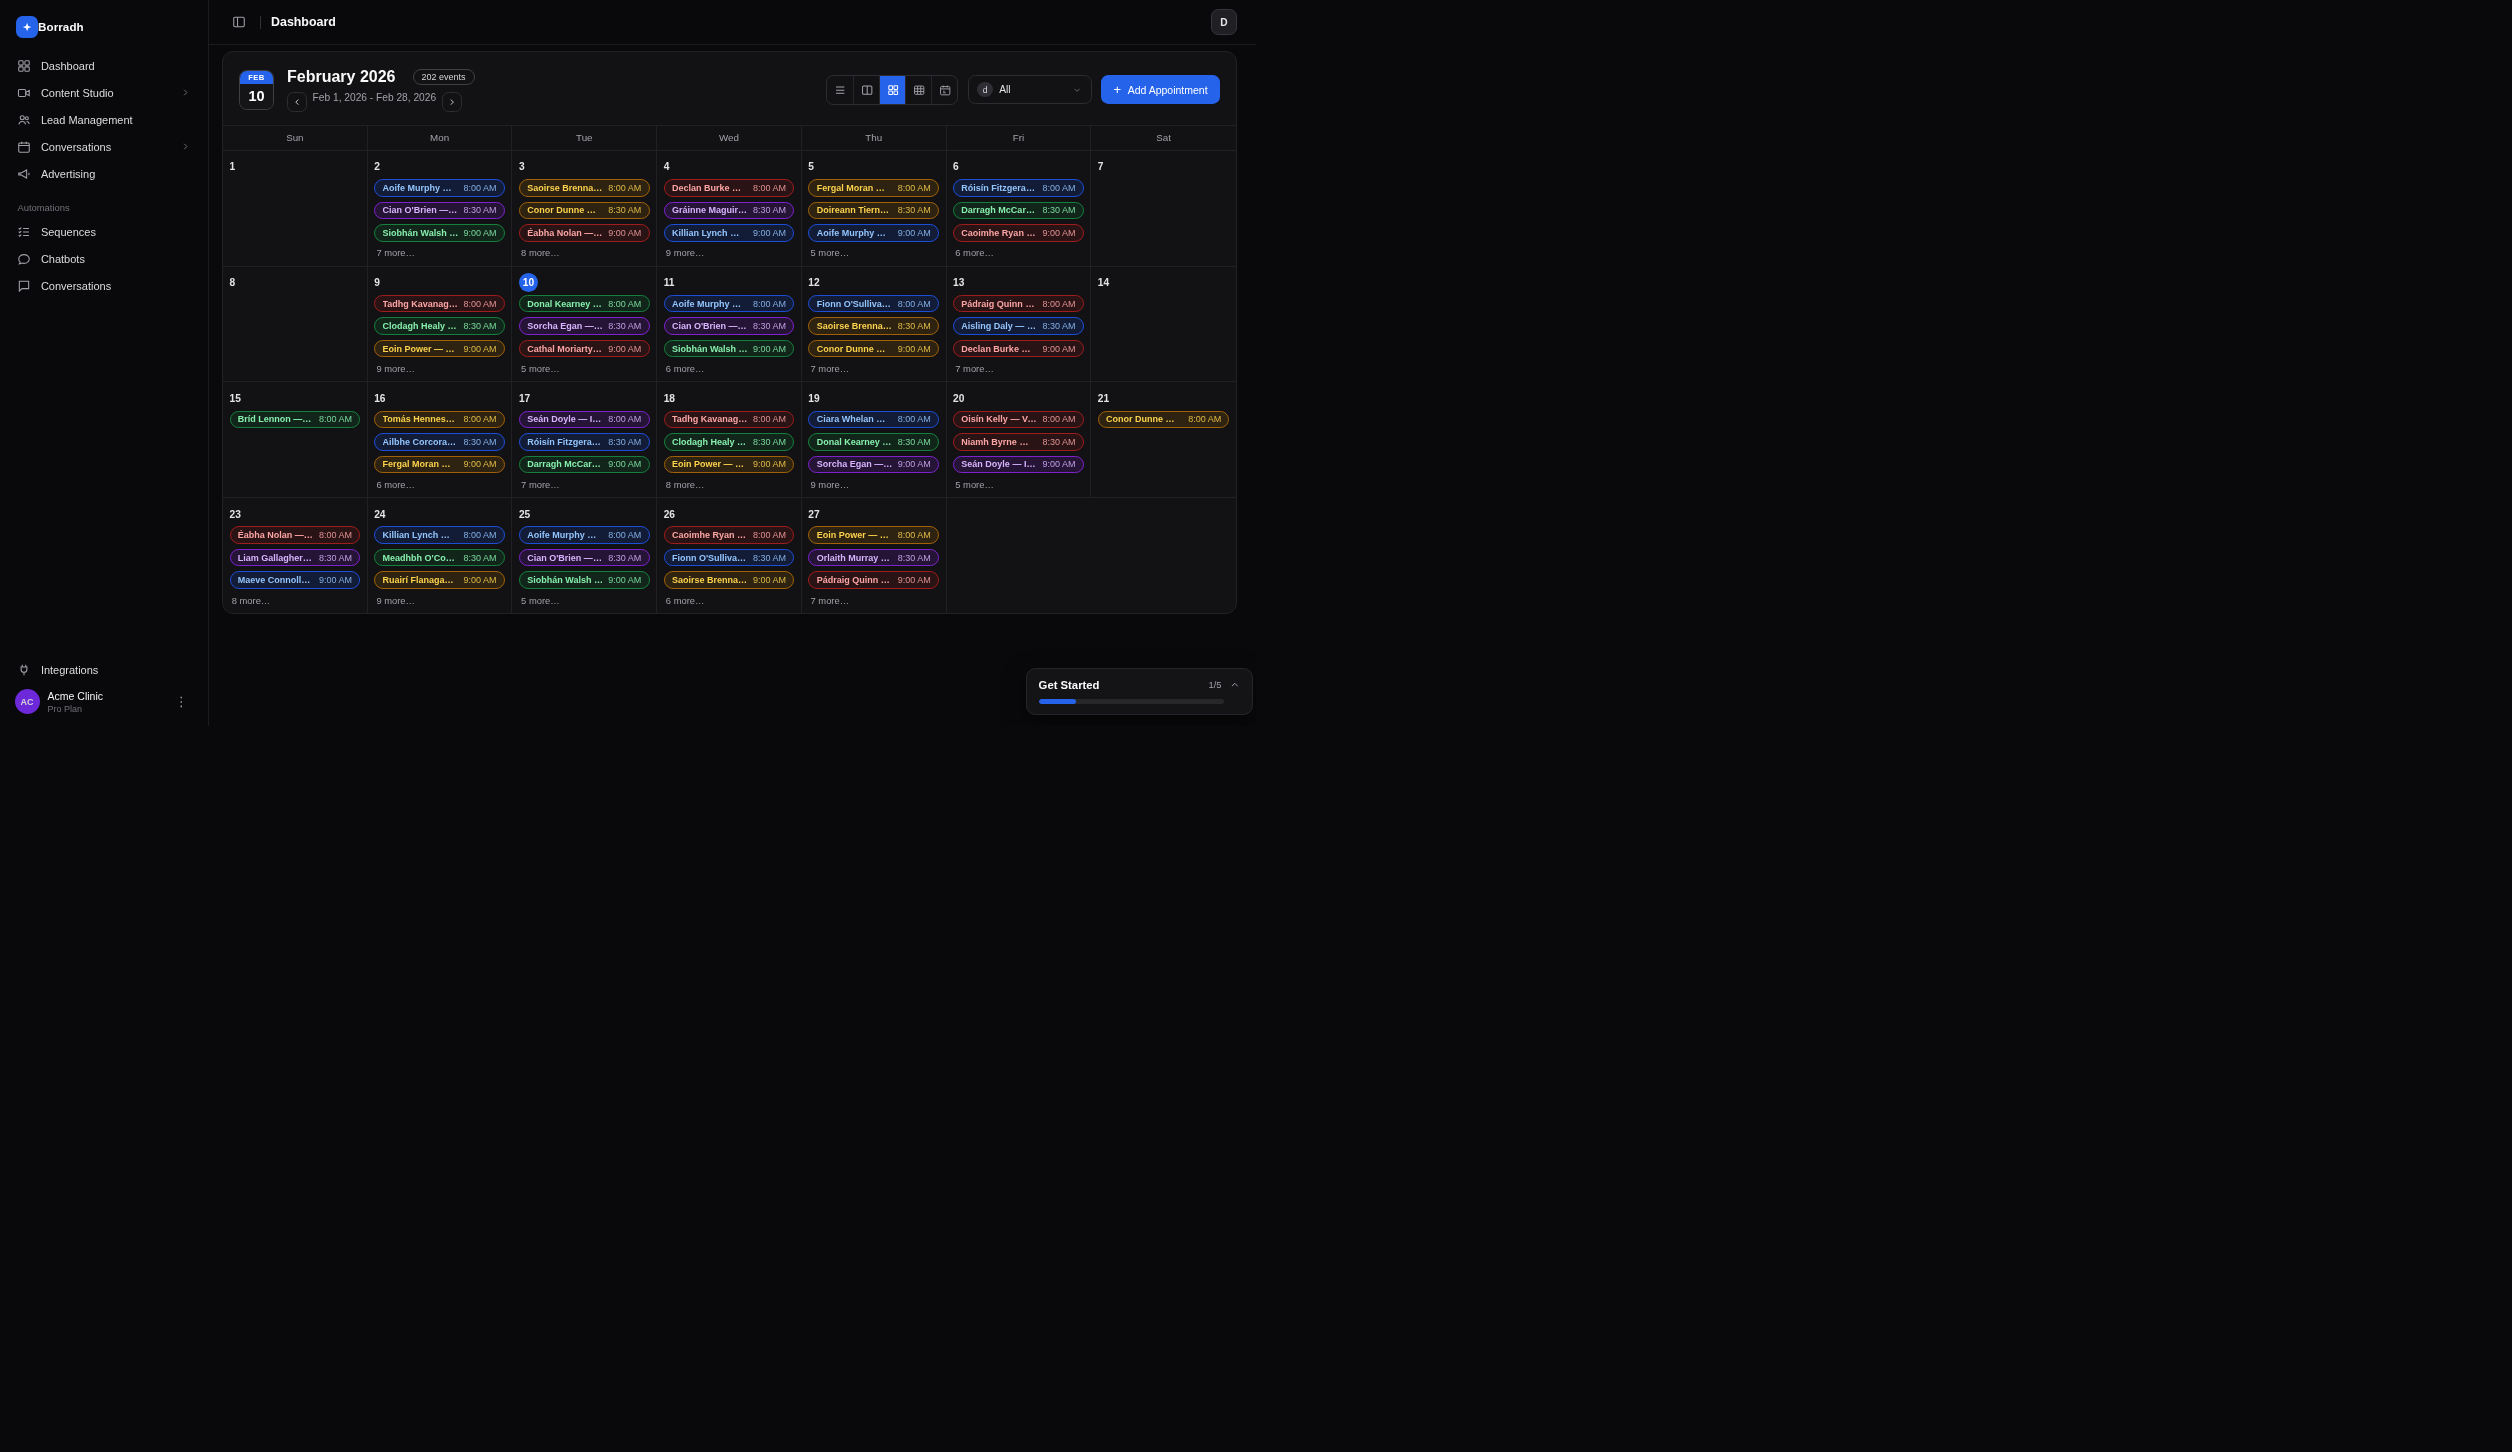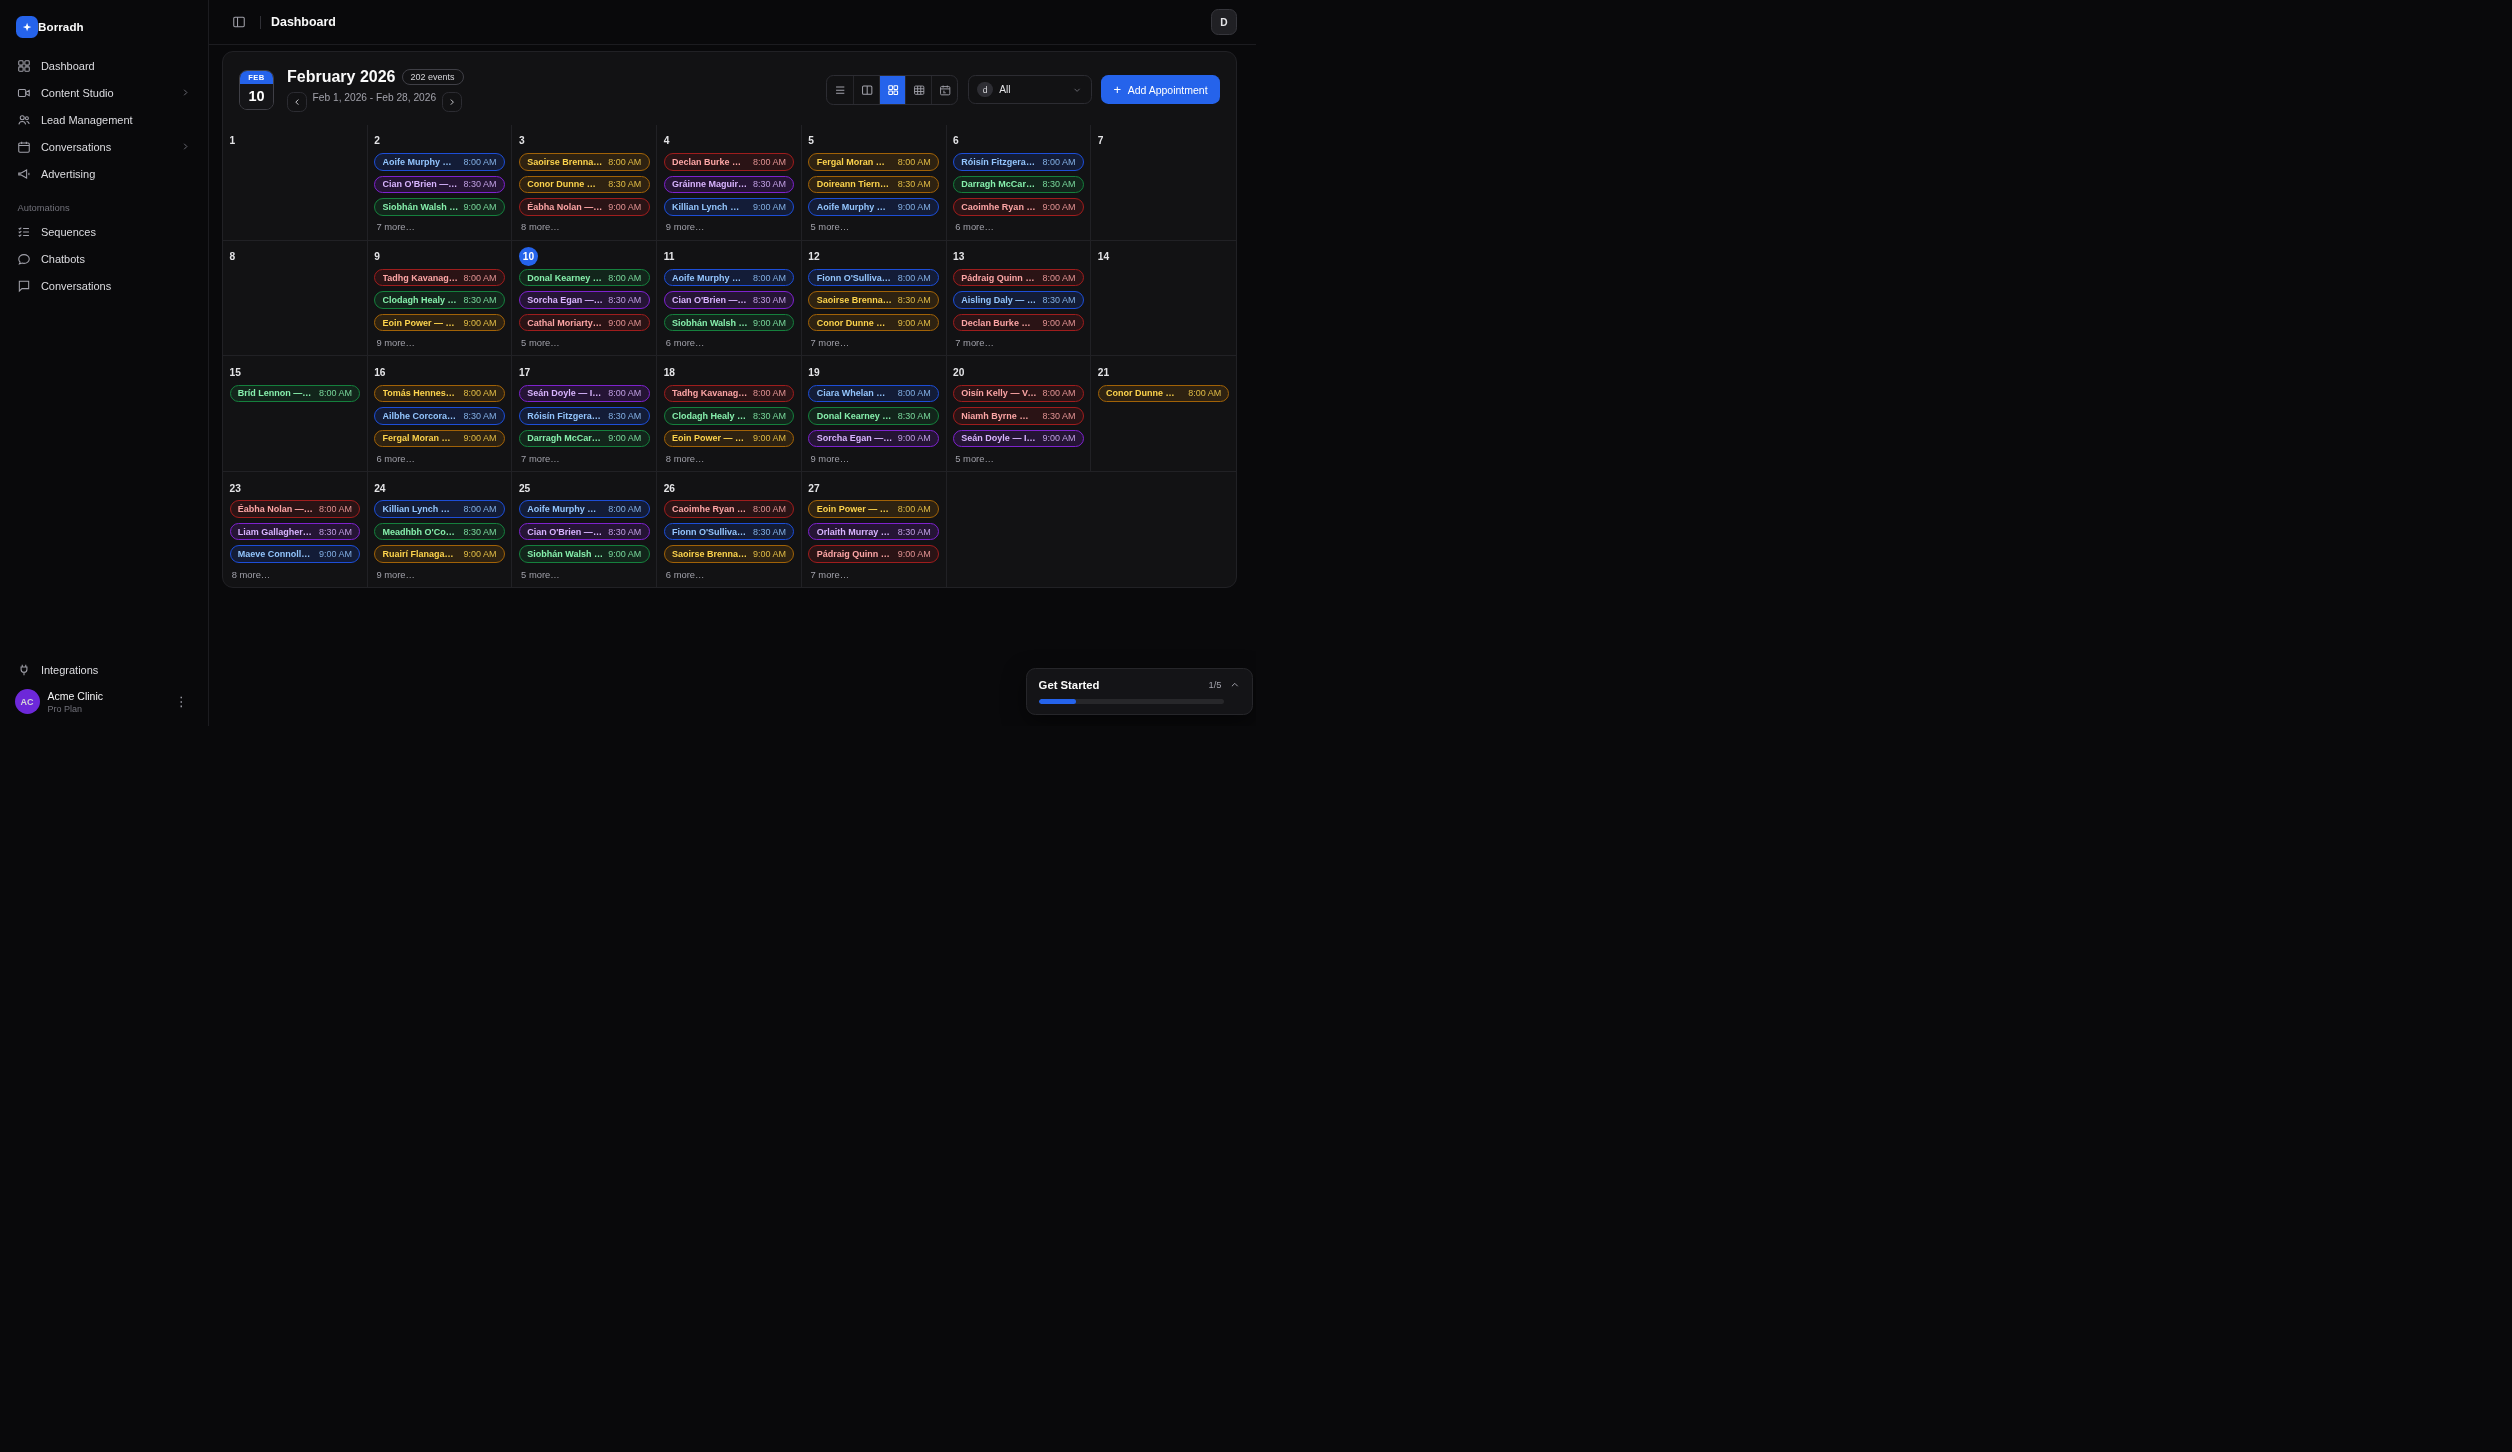--- a/index.html
+++ b/index.html
@@ -56,21 +56,21 @@
   .card{
     margin:5.8px 19px 0 13px;background:var(--card);border:0.7px solid var(--line);
     border-radius:11px;overflow:hidden;
   }
   .card-header{display:flex;align-items:center;gap:13px;padding:16px 16px 13px}
   .date-badge{width:35px;border:0.7px solid var(--chip-border);border-radius:8px;overflow:hidden;flex:0 0 auto}
   .date-badge-top{background:var(--accent);color:#fff;font-size:7.6px;font-weight:700;
     text-align:center;padding:2.2px 0;letter-spacing:0.4px}
   .date-badge-bottom{background:#151518;color:#fff;font-size:14.5px;font-weight:700;text-align:center;padding:3.6px 0 5.1px}
   .title-block{display:flex;flex-direction:column;gap:6.5px}
-  .title-row{display:flex;align-items:center;gap:6px}
+  .title-row{display:flex;align-items:center;gap:17px}
   .cal-title{font-size:16px;font-weight:700}
   .events-badge{border:0.7px solid var(--chip-border);border-radius:726px;padding:2.2px 8px;
     font-size:9px;color:#d4d4d8}
   .range-row{display:flex;align-items:flex-start;gap:6px}
   .nav-arrow{width:19.6px;height:19.6px;border:0.7px solid #2c2c32;border-radius:6.5px;background:transparent;
     display:flex;align-items:center;justify-content:center;color:#d4d4d8;cursor:pointer}
   .range-text{font-size:10.2px;color:var(--muted)}
   .header-right{margin-left:auto;display:flex;align-items:center;gap:9.4px}
   .view-switcher{display:flex;border:0.7px solid #2c2c32;border-radius:7.3px;overflow:hidden}
   .view-btn{width:26px;height:28px;display:flex;align-items:center;justify-content:center;cursor:pointer;background:transparent}
@@ -308,20 +308,29 @@
             </svg>
         </div>
 
         <button class="add-btn">
           <span class="plus">+</span>
           <span>Add Appointment</span>
         </button>
       </div>
     </div>
 
+    <div class="weekday-row" id="weekday-row">
+        <div class="weekday">Sun</div>
+        <div class="weekday">Mon</div>
+        <div class="weekday">Tue</div>
+        <div class="weekday">Wed</div>
+        <div class="weekday">Thu</div>
+        <div class="weekday">Fri</div>
+        <div class="weekday">Sat</div>
+      </div>
     <div class="calendar-grid" id="calendar-grid">
         <div class="day-cell">
           <div class="day-num">1</div>
         </div>
         <div class="day-cell">
           <div class="day-num">2</div>
           <div class="event-pill ev-blue">
             <span class="ev-title">Aoife Murphy — D…</span>
             <span class="ev-time">8:00 AM</span>
           </div>

